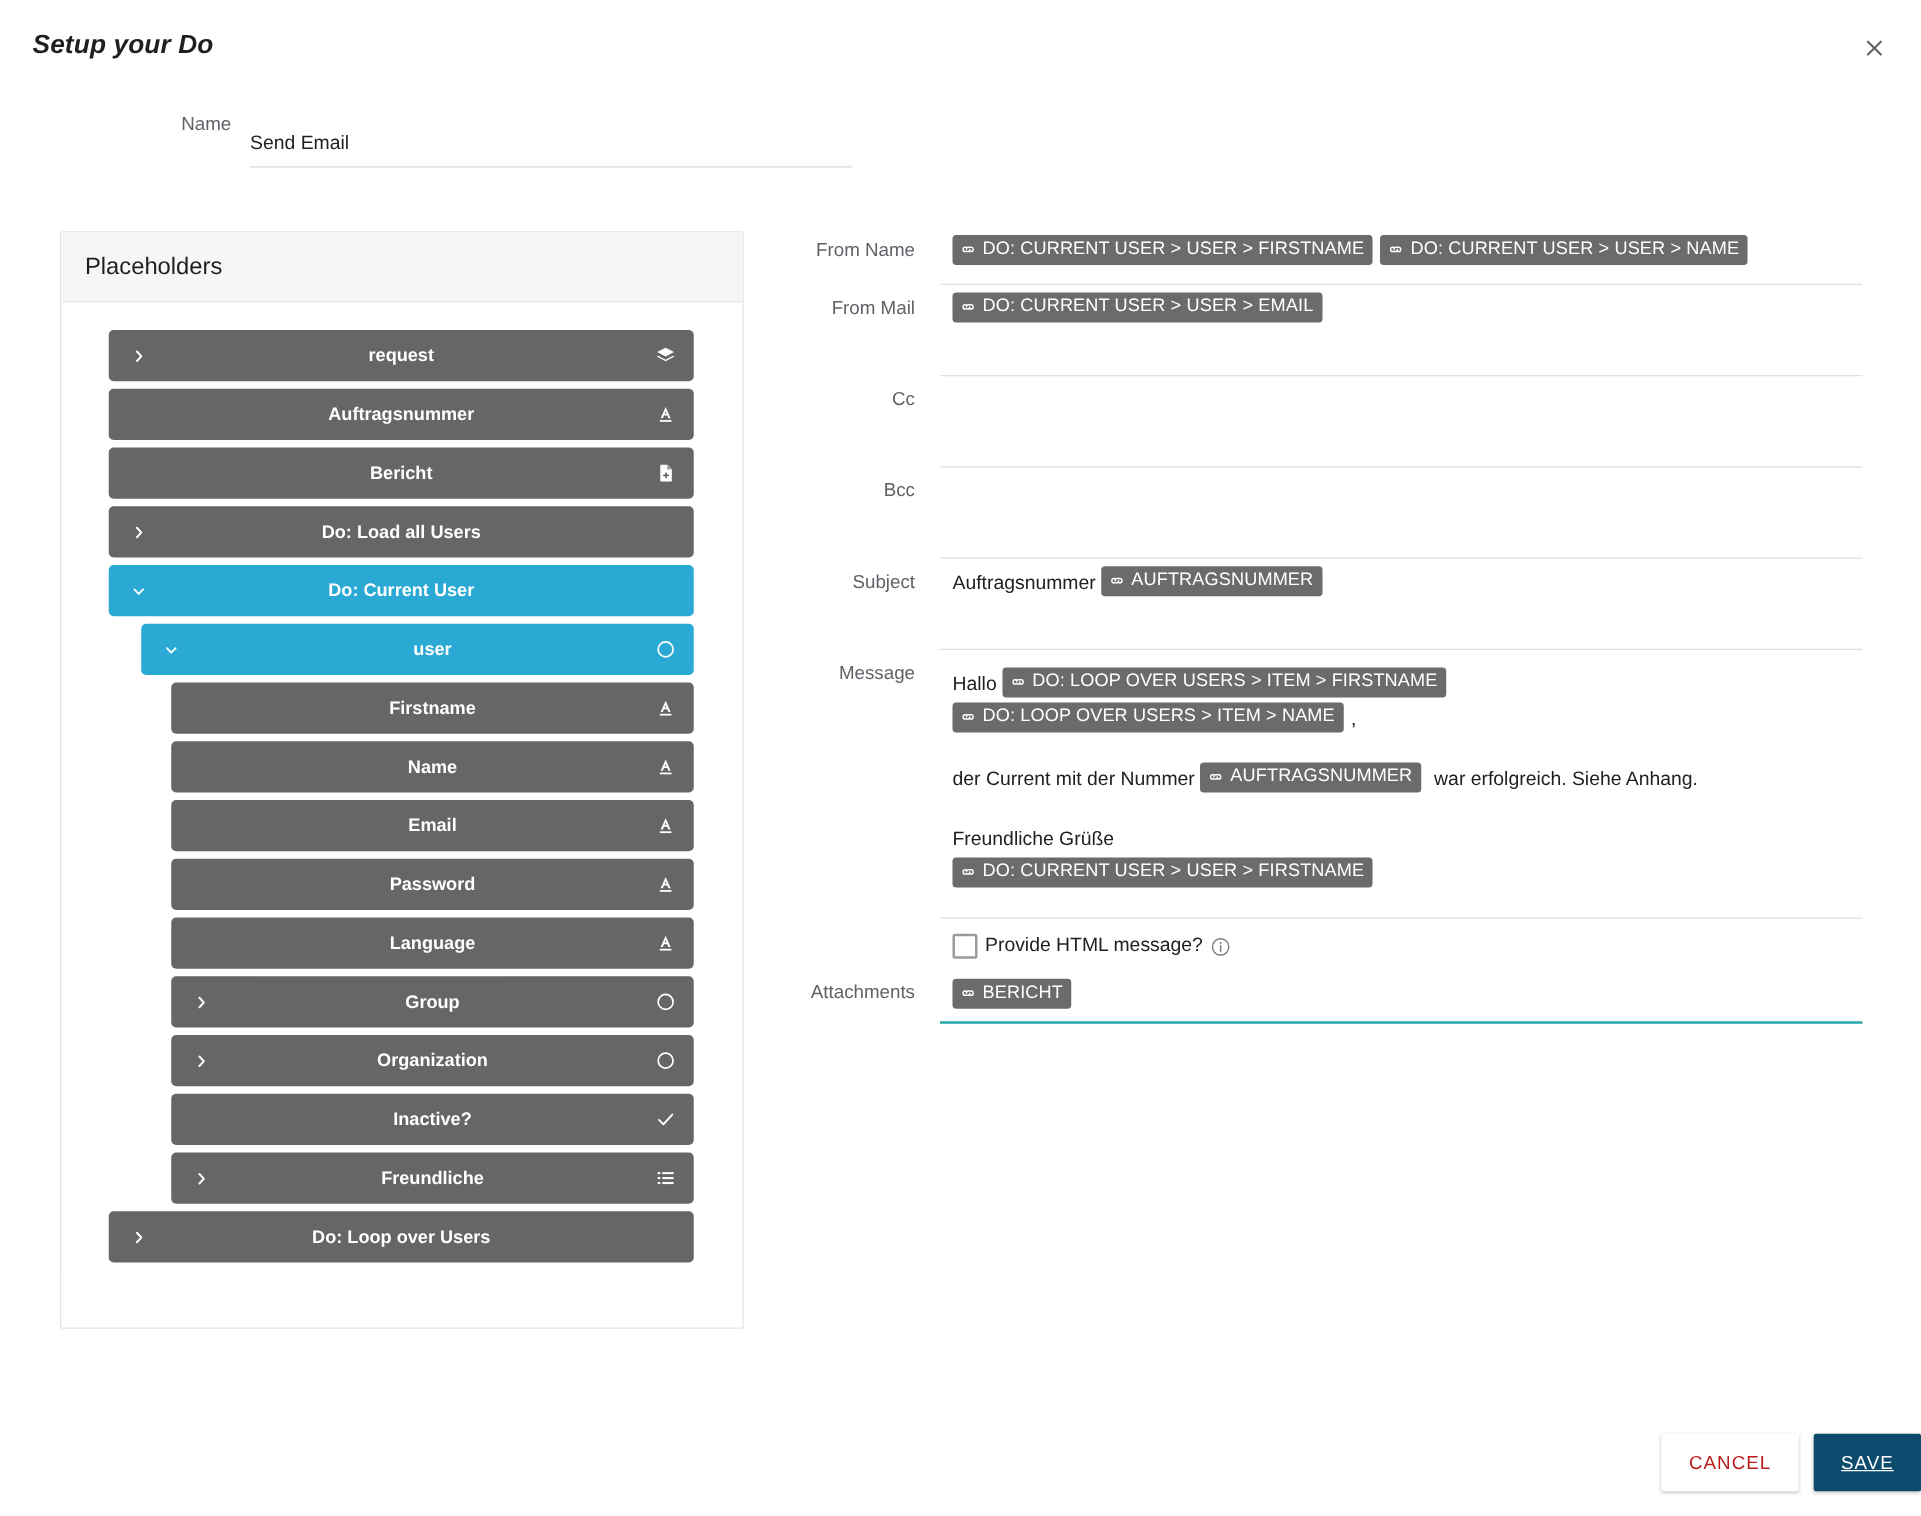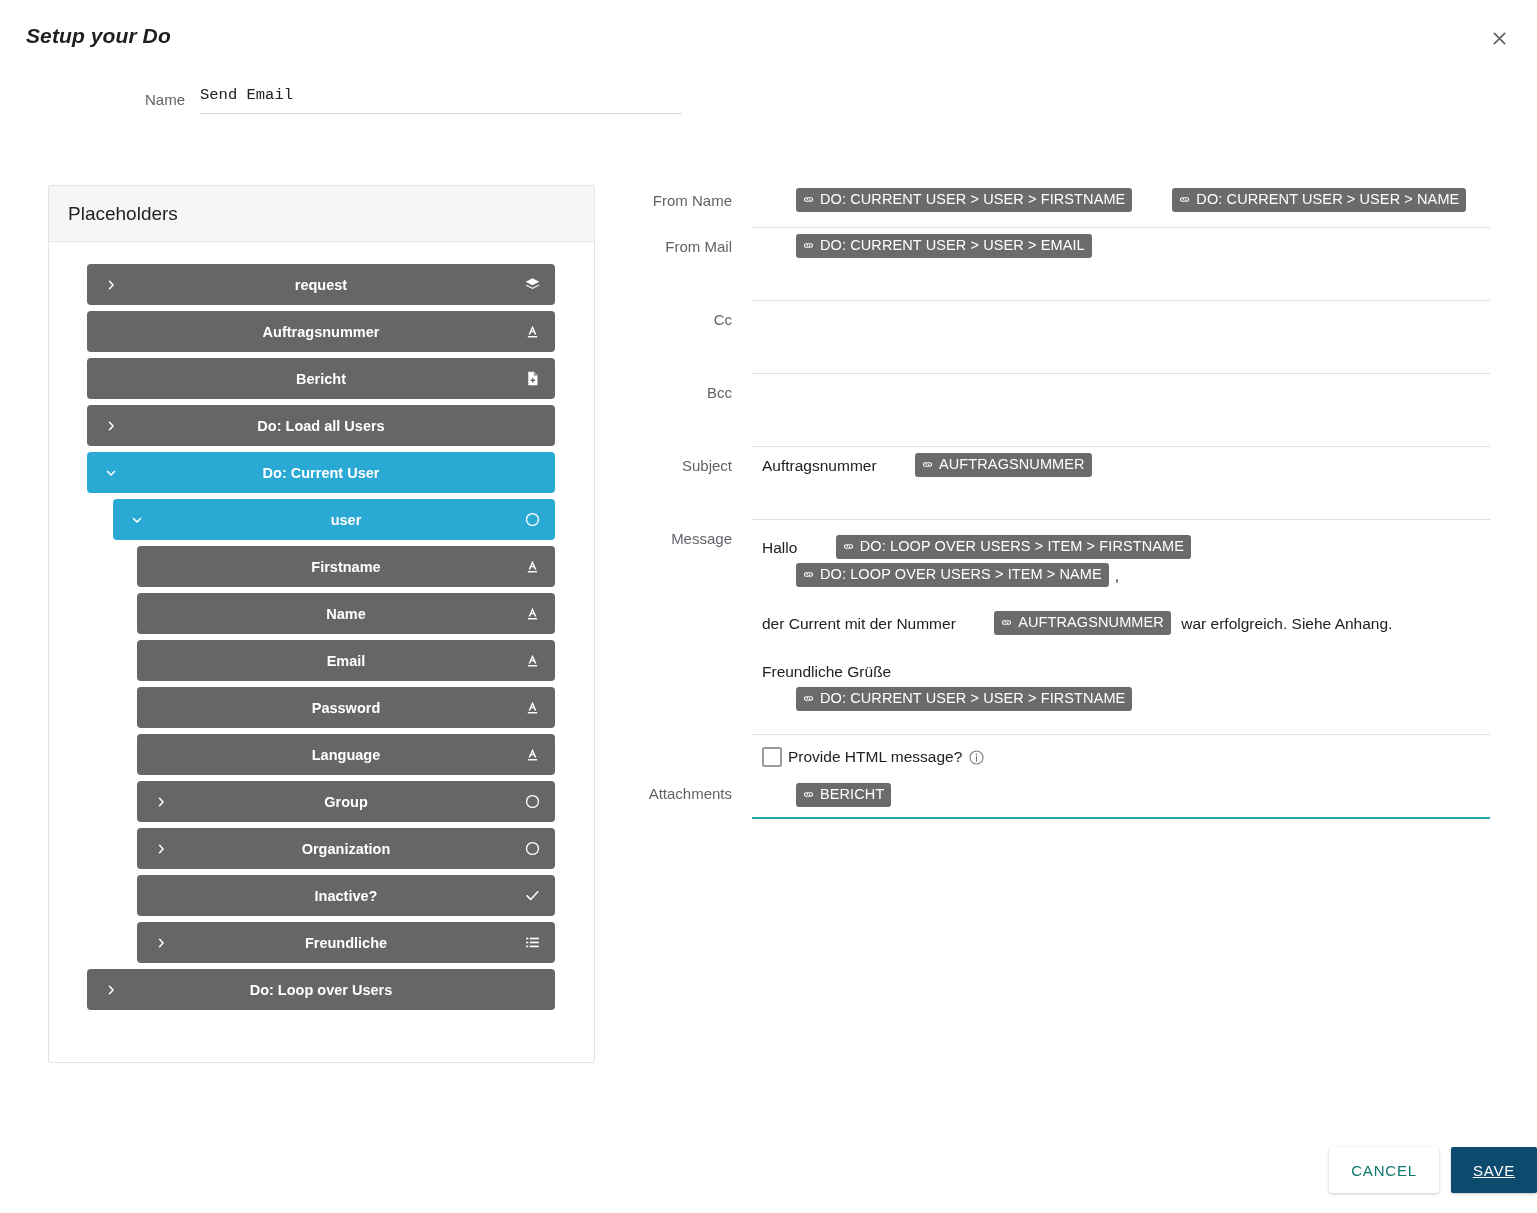--- a/index.html
+++ b/index.html
@@ -54,23 +54,24 @@
     color: #5f6368;
     line-height: 28px;
   }
   .name-field {
     width: 482px;
     border: none;
     border-bottom: 1px solid #d8d8d8;
     padding: 0 0 9px 0;
     font-size: 15.5px;
     color: #202124;
-    font-family: Liberation Mono, monospace;
+    font-family: Liberation Sans, sans-serif;
     background: transparent;
     outline: none;
+    margin-top: 20px;
   }
 
   
   .ph-panel {
     position: absolute;
     left: 48px; top: 185px;
     width: 547px;
     height: 878px;
     border: 1px solid #e4e4e4;
     background: #ffffff;
@@ -168,21 +169,20 @@
     color: #ffffff;
     border-radius: 3px;
     padding: 2px 7px 3px 6px;
     font-size: 14.5px;
     line-height: 19px;
     margin-right: 6px;
     vertical-align: baseline;
     white-space: nowrap;
     cursor: pointer;
     letter-spacing: 0.1px;
-    margin-left: 34px;
   }
   .chip svg { flex: 0 0 auto; display: block; }
 
   .plain { font-size: 15.5px; color: #202124; line-height: 26px; }
 
   .msg-line { line-height: 28px; margin: 0; }
   .msg-gap { height: 20px; }
 
   
   .chk-row {
@@ -214,21 +214,21 @@
     font-size: 15px;
     letter-spacing: 0.8px;
     height: 46px;
     padding: 0 22px;
     border: none;
     cursor: pointer;
     border-radius: 2px;
   }
   .btn-cancel {
     background: #ffffff;
-    color: #0f766e;
+    color: #b91c1c;
     box-shadow: 0 1px 3px rgba(0,0,0,0.22);
     margin-right: 12px;
   }
   .btn-save {
     background: #0c4a6e;
     color: #ffffff;
     box-shadow: 0 1px 3px rgba(0,0,0,0.22);
     text-decoration: underline;
   }
 </style>

